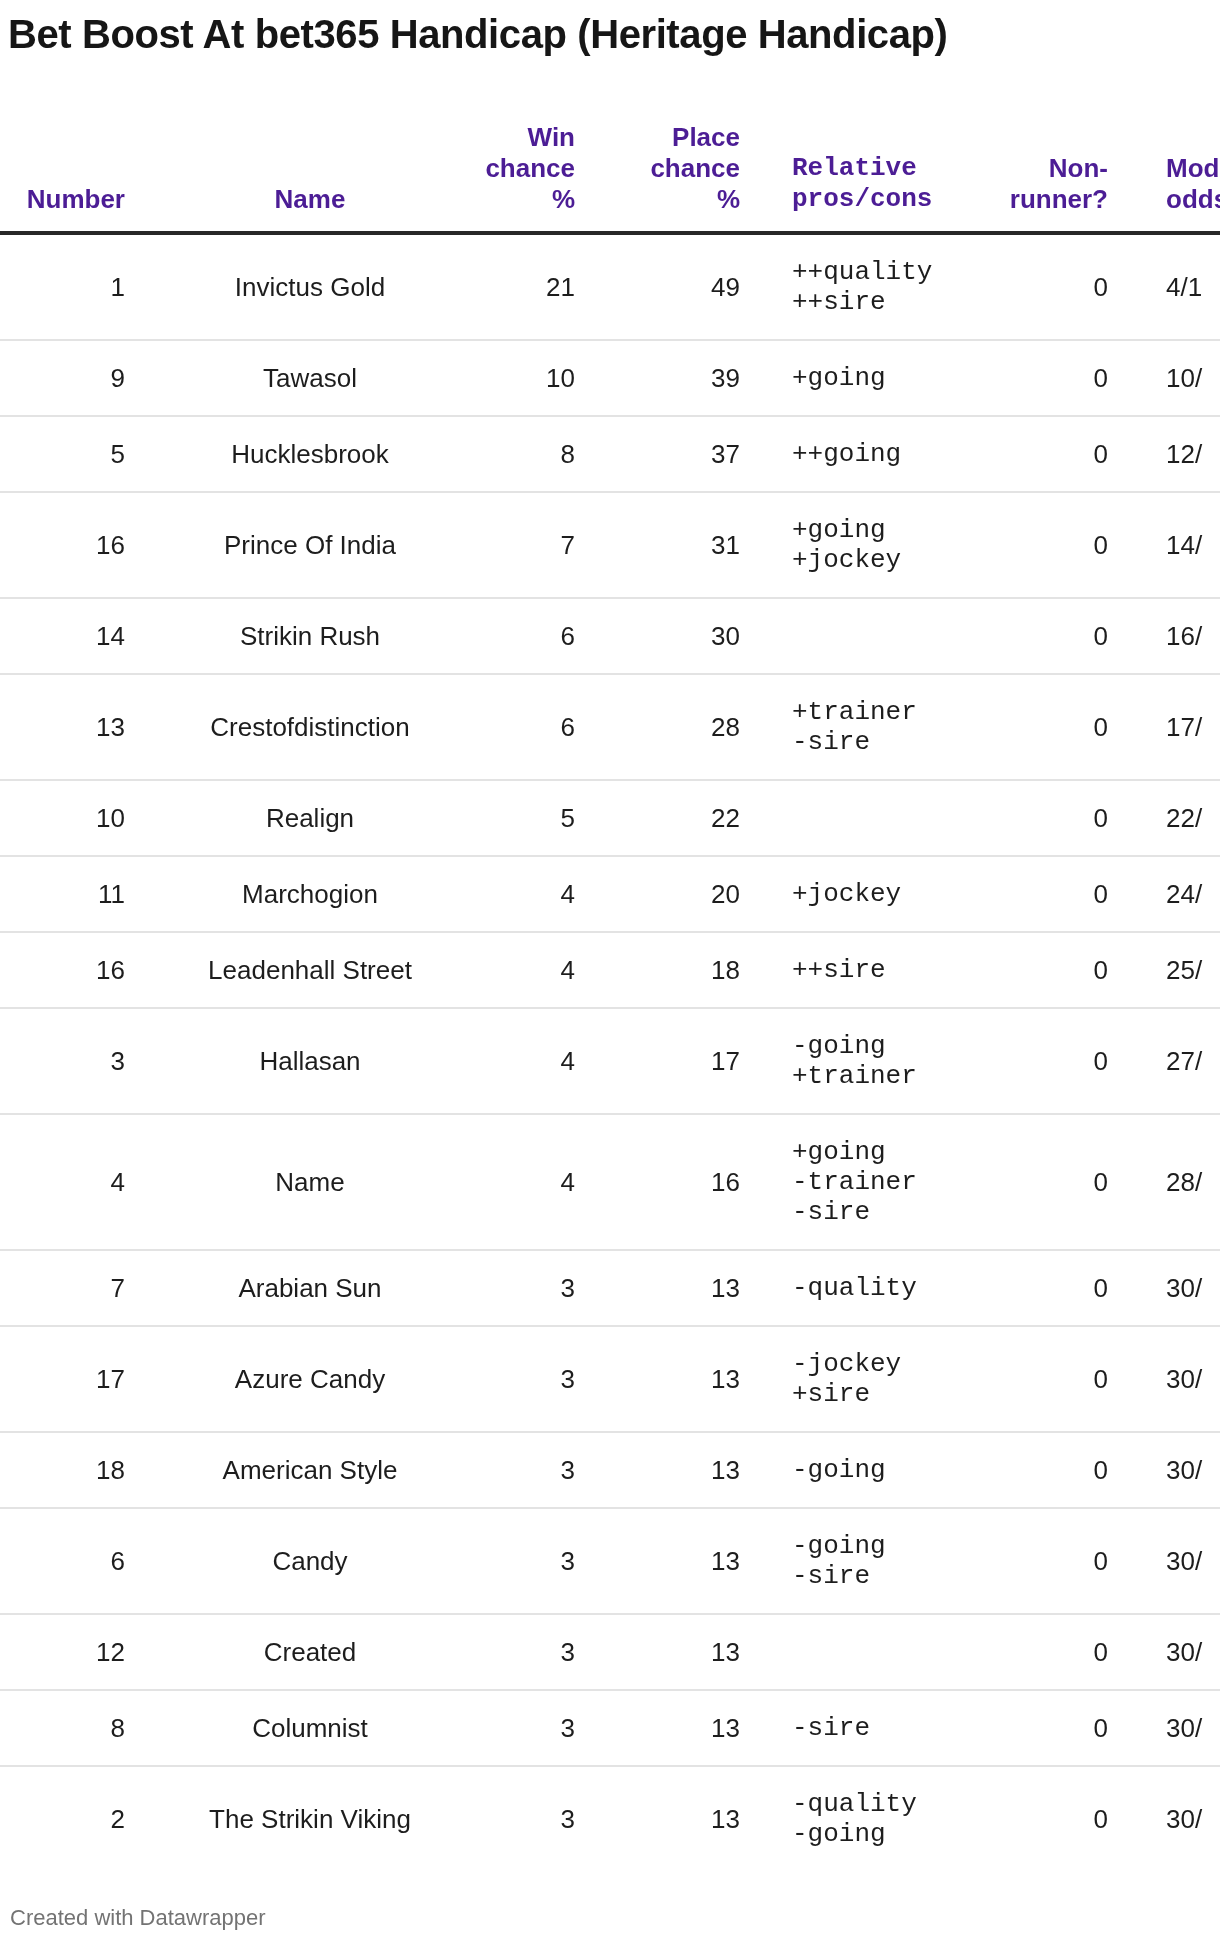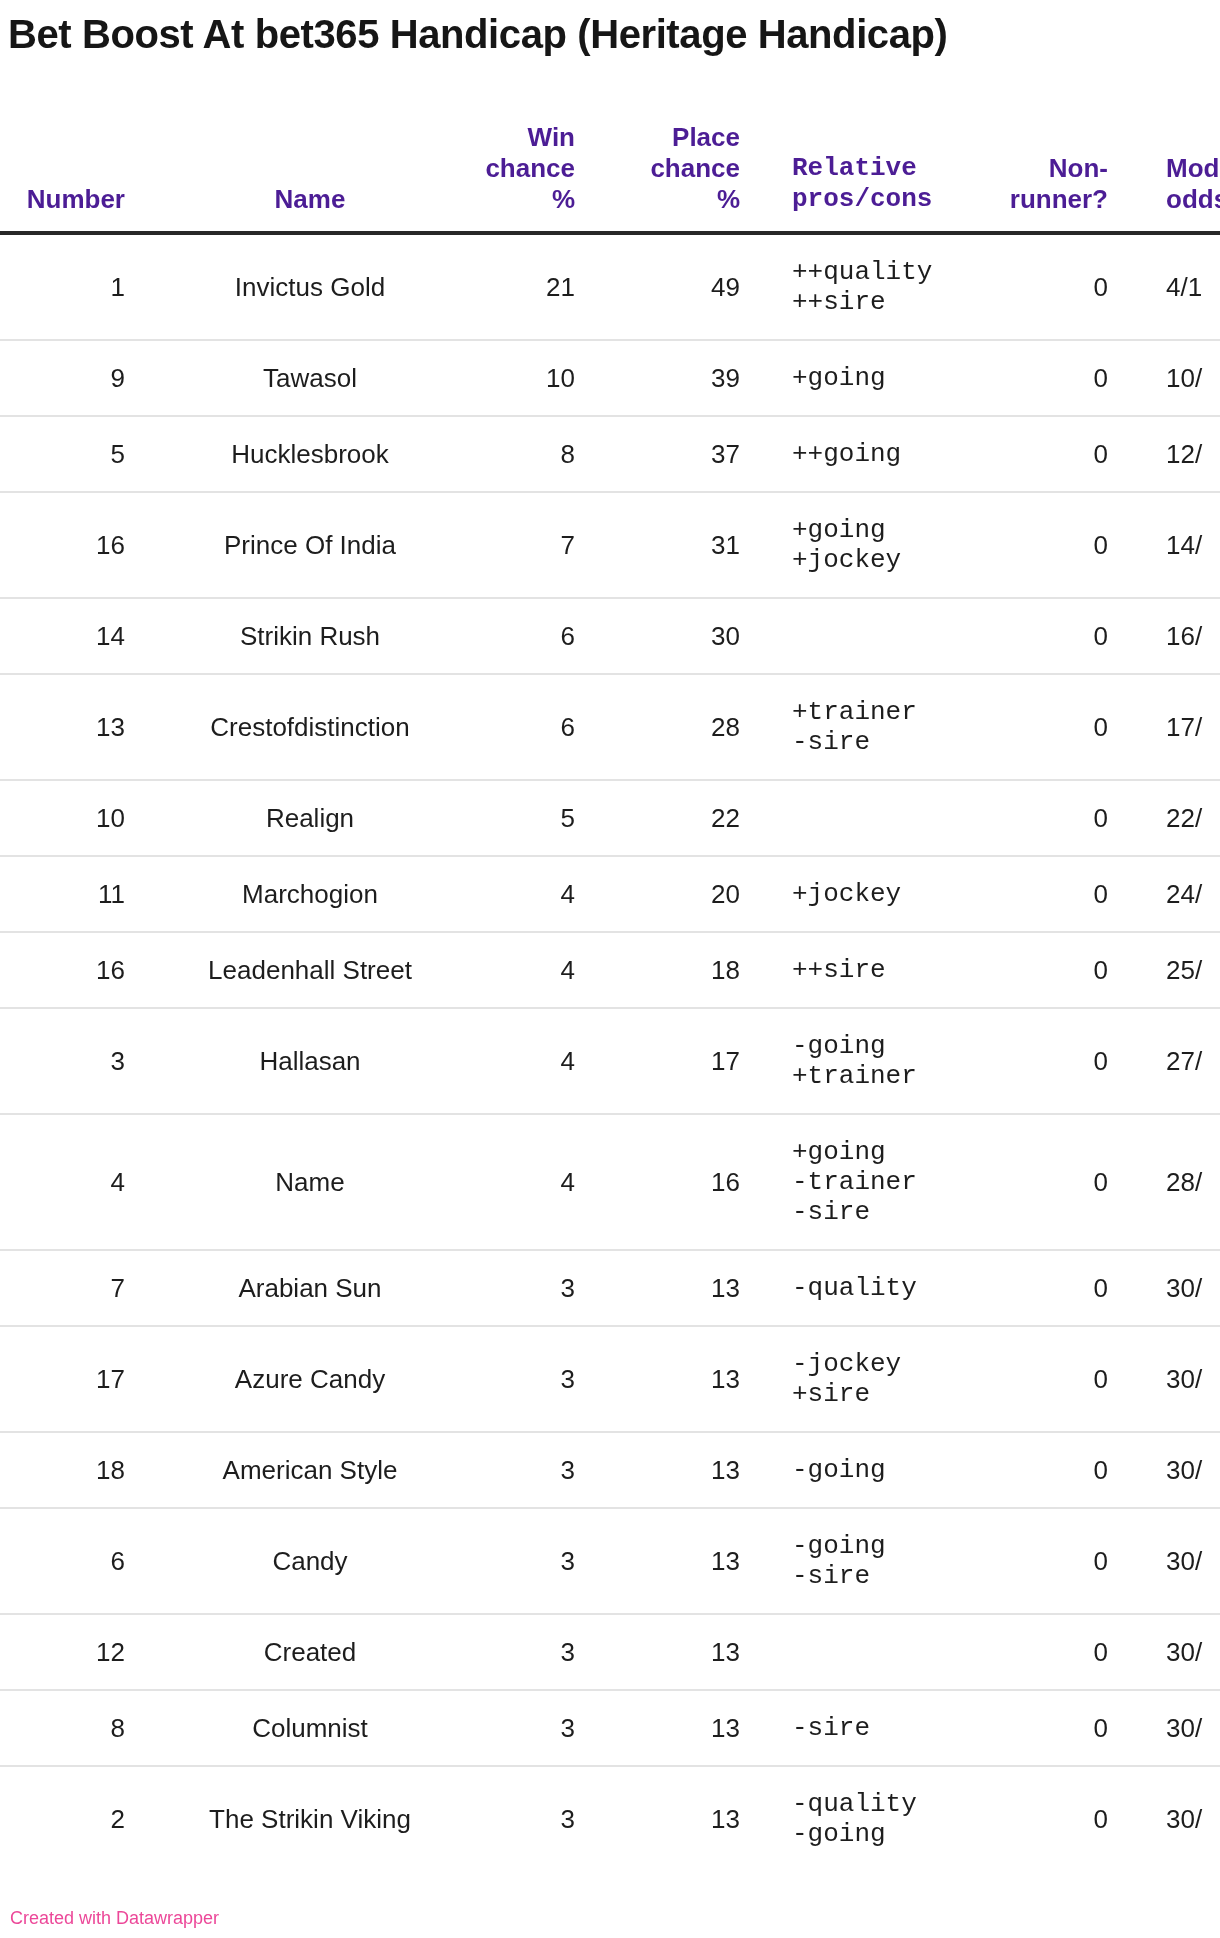--- a/index.html
+++ b/index.html
@@ -45,22 +45,22 @@
     white-space:pre-line;
     color:#1d1d1d;
   }
   tbody tr + tr td { border-top:2px solid #e3e3e3; }
   .c-number, .c-win, .c-place, .c-nonrunner { text-align:right; }
   .c-name  { text-align:center; padding-left:60px; }
   .c-pros  { text-align:left; padding-left:52px;font-family:Liberation Mono, monospace; }
   .c-odds  { text-align:left; padding-left:58px; }
   .credit {
     margin:34px 8px 0 10px;
-    font-size:18px; line-height:26px;
-    color:#ec4899;
+    font-size:22px; line-height:26px;
+    color:#737373;
     cursor:pointer;
     display:inline-block;
   }
 </style>
 </head>
 <body>
 
 <div class="chart">
 
   <h1 class="title">Bet Boost At bet365 Handicap (Heritage Handicap)</h1>

